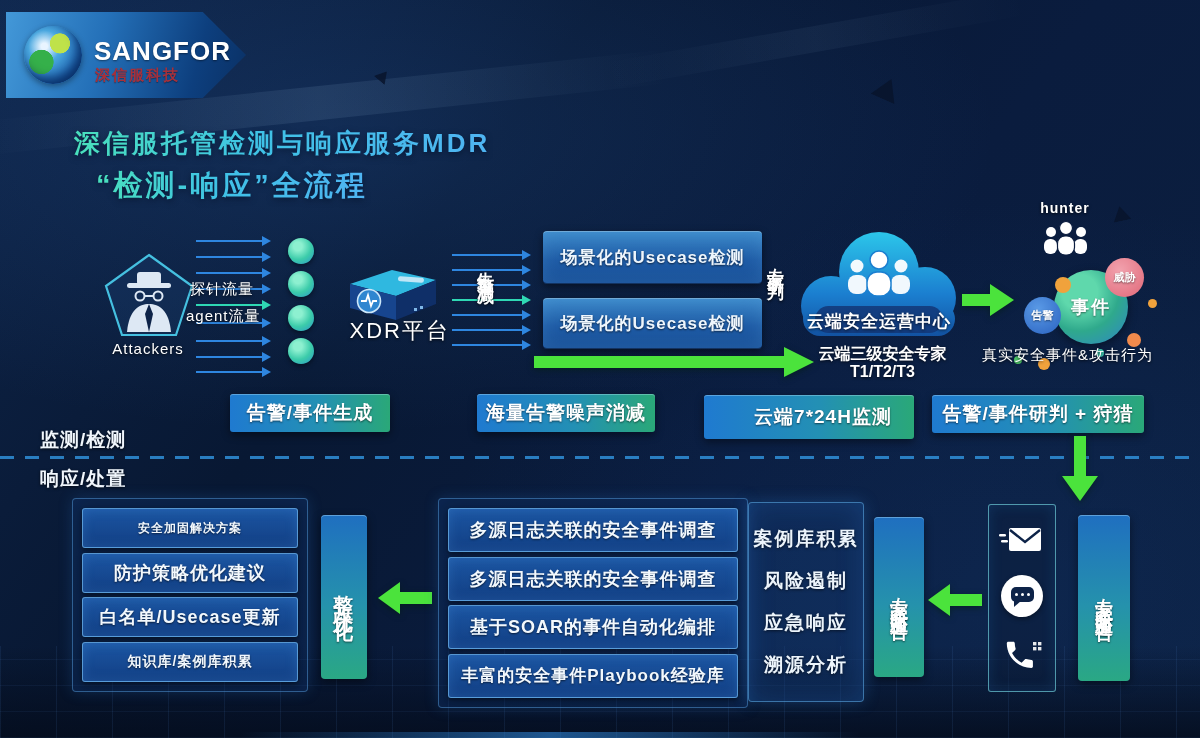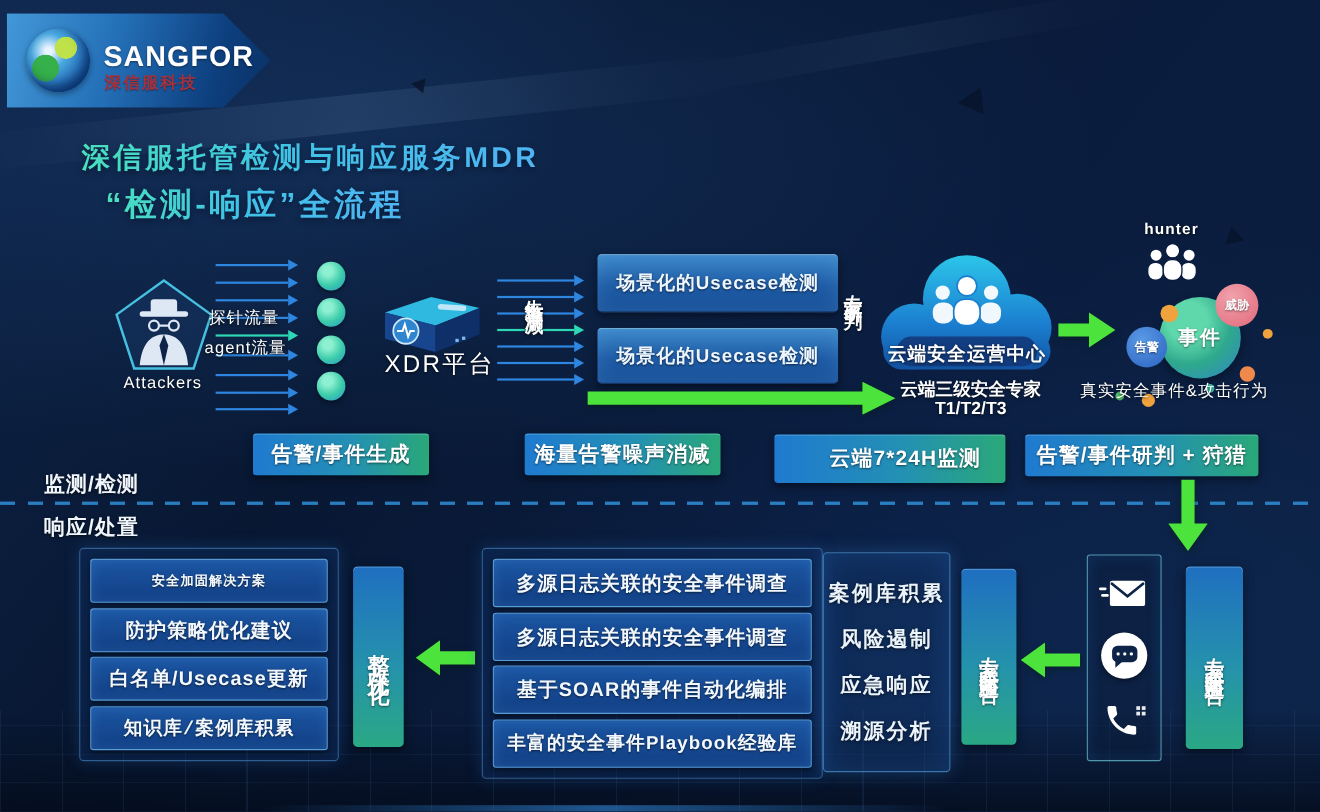--- a/index.html
+++ b/index.html
@@ -250,21 +250,21 @@
   <div class="divlabel" style="top:427px;">监测/检测</div>
   <div class="divlabel" style="top:466px;">响应/处置</div>
   <svg class="garrow" style="left:1062px;top:436px;" width="36" height="66" viewBox="0 0 36 66">
     <polygon points="12,0 24,0 24,40 36,40 18,65 0,40 12,40"></polygon>
   </svg>
 
   <div class="panel" style="left:72px;top:498px;width:236px;height:194px;">
     <div class="pitem" style="height:38px;font-size:12px;">安全加固解决方案</div>
     <div class="pitem" style="height:38px;font-size:18px;">防护策略优化建议</div>
     <div class="pitem" style="height:38px;font-size:18px;">白名单/Usecase更新</div>
-    <div class="pitem" style="height:38px;font-size:17px;font-family:Liberation Mono, monospace;">知识库/案例库积累</div>
+    <div class="pitem" style="height:38px;font-size:14px;">知识库/案例库积累</div>
   </div>
 
   <div class="vbar" style="left:321px;top:515px;width:46px;height:164px;">
     <span class="vtext" style="font-size:20px;letter-spacing:9px;">整改优化</span>
   </div>
   <svg class="garrow" style="left:378px;top:582px;" width="54" height="32" viewBox="0 0 54 32">
     <polygon points="54,10 22,10 22,0 0,16 22,32 22,22 54,22"></polygon>
   </svg>
 
   <div class="panel" style="left:438px;top:498px;width:310px;height:210px;">

